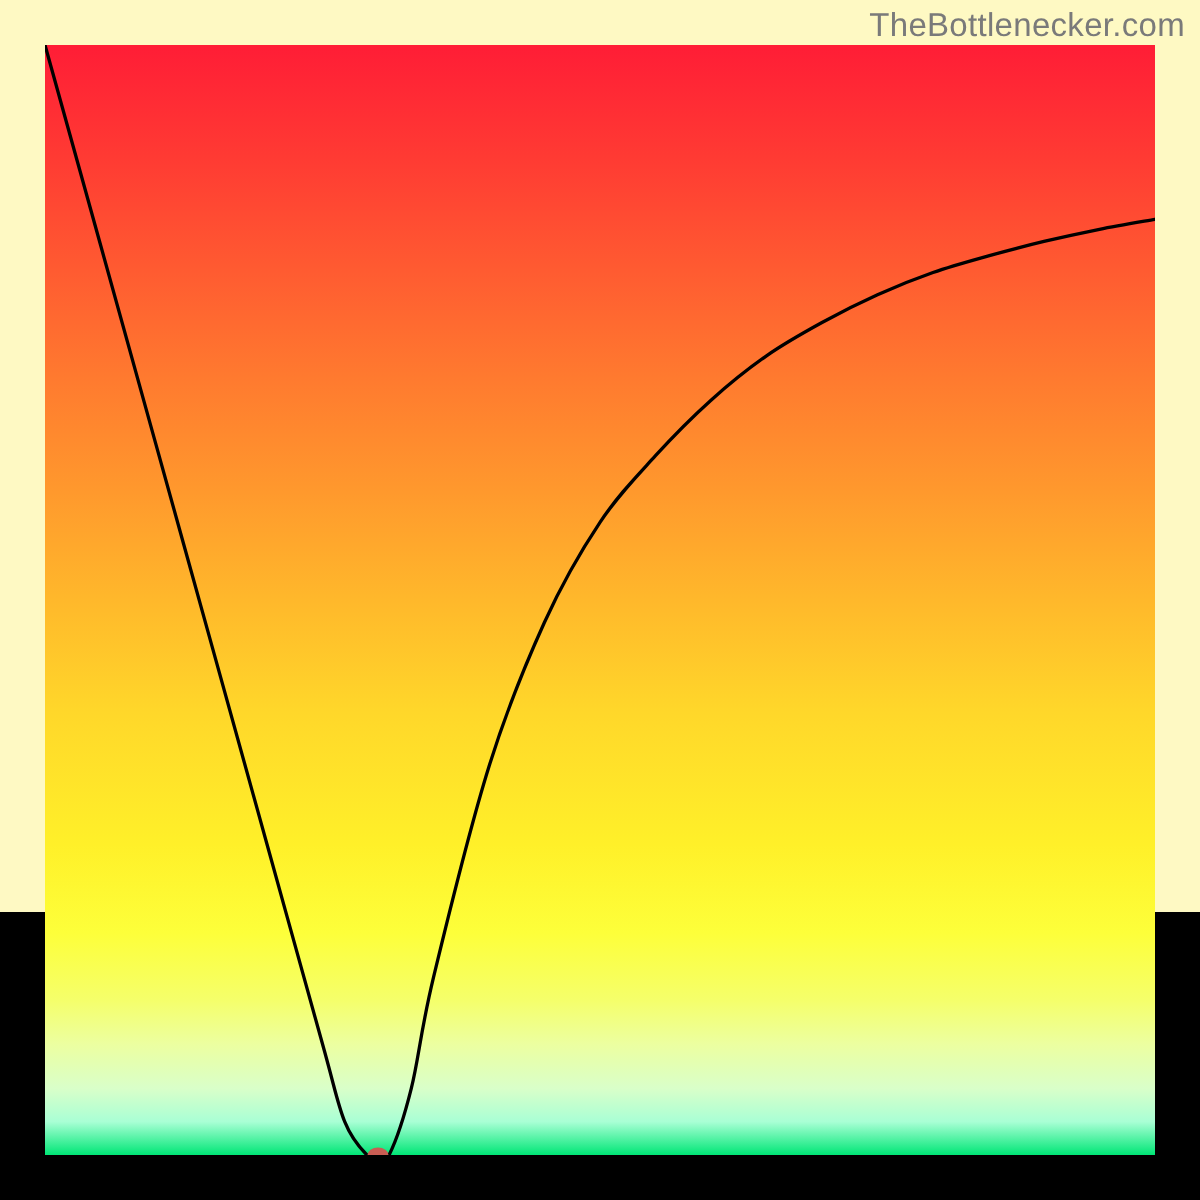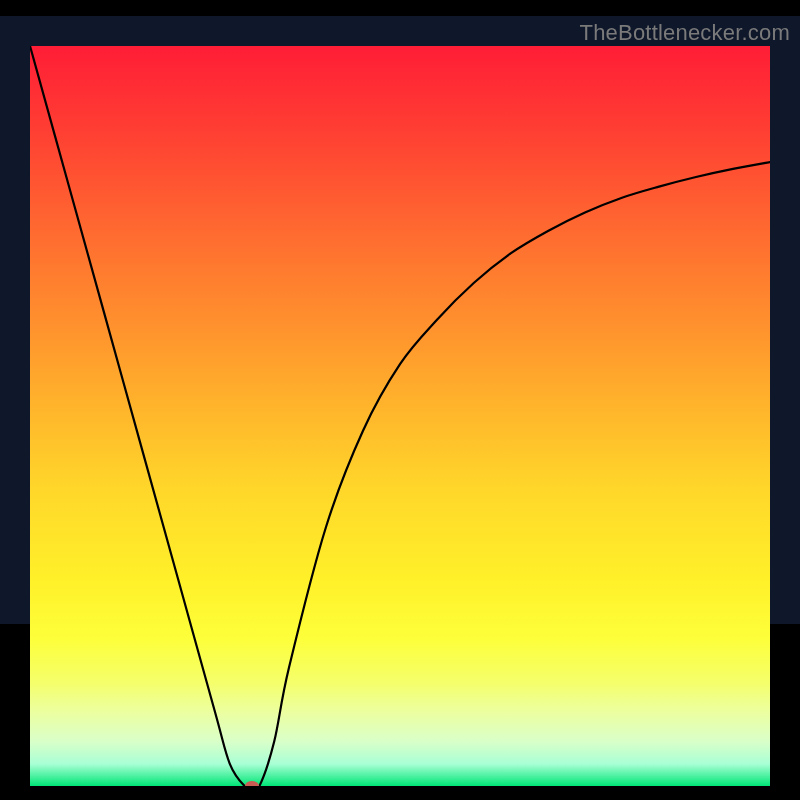--- a/index.html
+++ b/index.html
@@ -1,22 +1,21 @@
 <!DOCTYPE html>
 <html><head>
 <meta charset="utf-8">
 <style>
   * { margin: 0; padding: 0; box-sizing: border-box; }
   html, body { width: 800px; height: 800px; overflow: hidden; background: #000; }
   .container {
     width: 800px;
     height: 608px;
     position: relative;
-    background: #0f172a;
-    margin-top: 16px;
+    background: #fef9c3;
   }
   .attribution {
     position: absolute;
     top: 4px;
     right: 10px;
     font-family: Arial, Helvetica, sans-serif;
     font-size: 22px;
     color: #7a7a7a;
     letter-spacing: 0.2px;
     z-index: 3;

